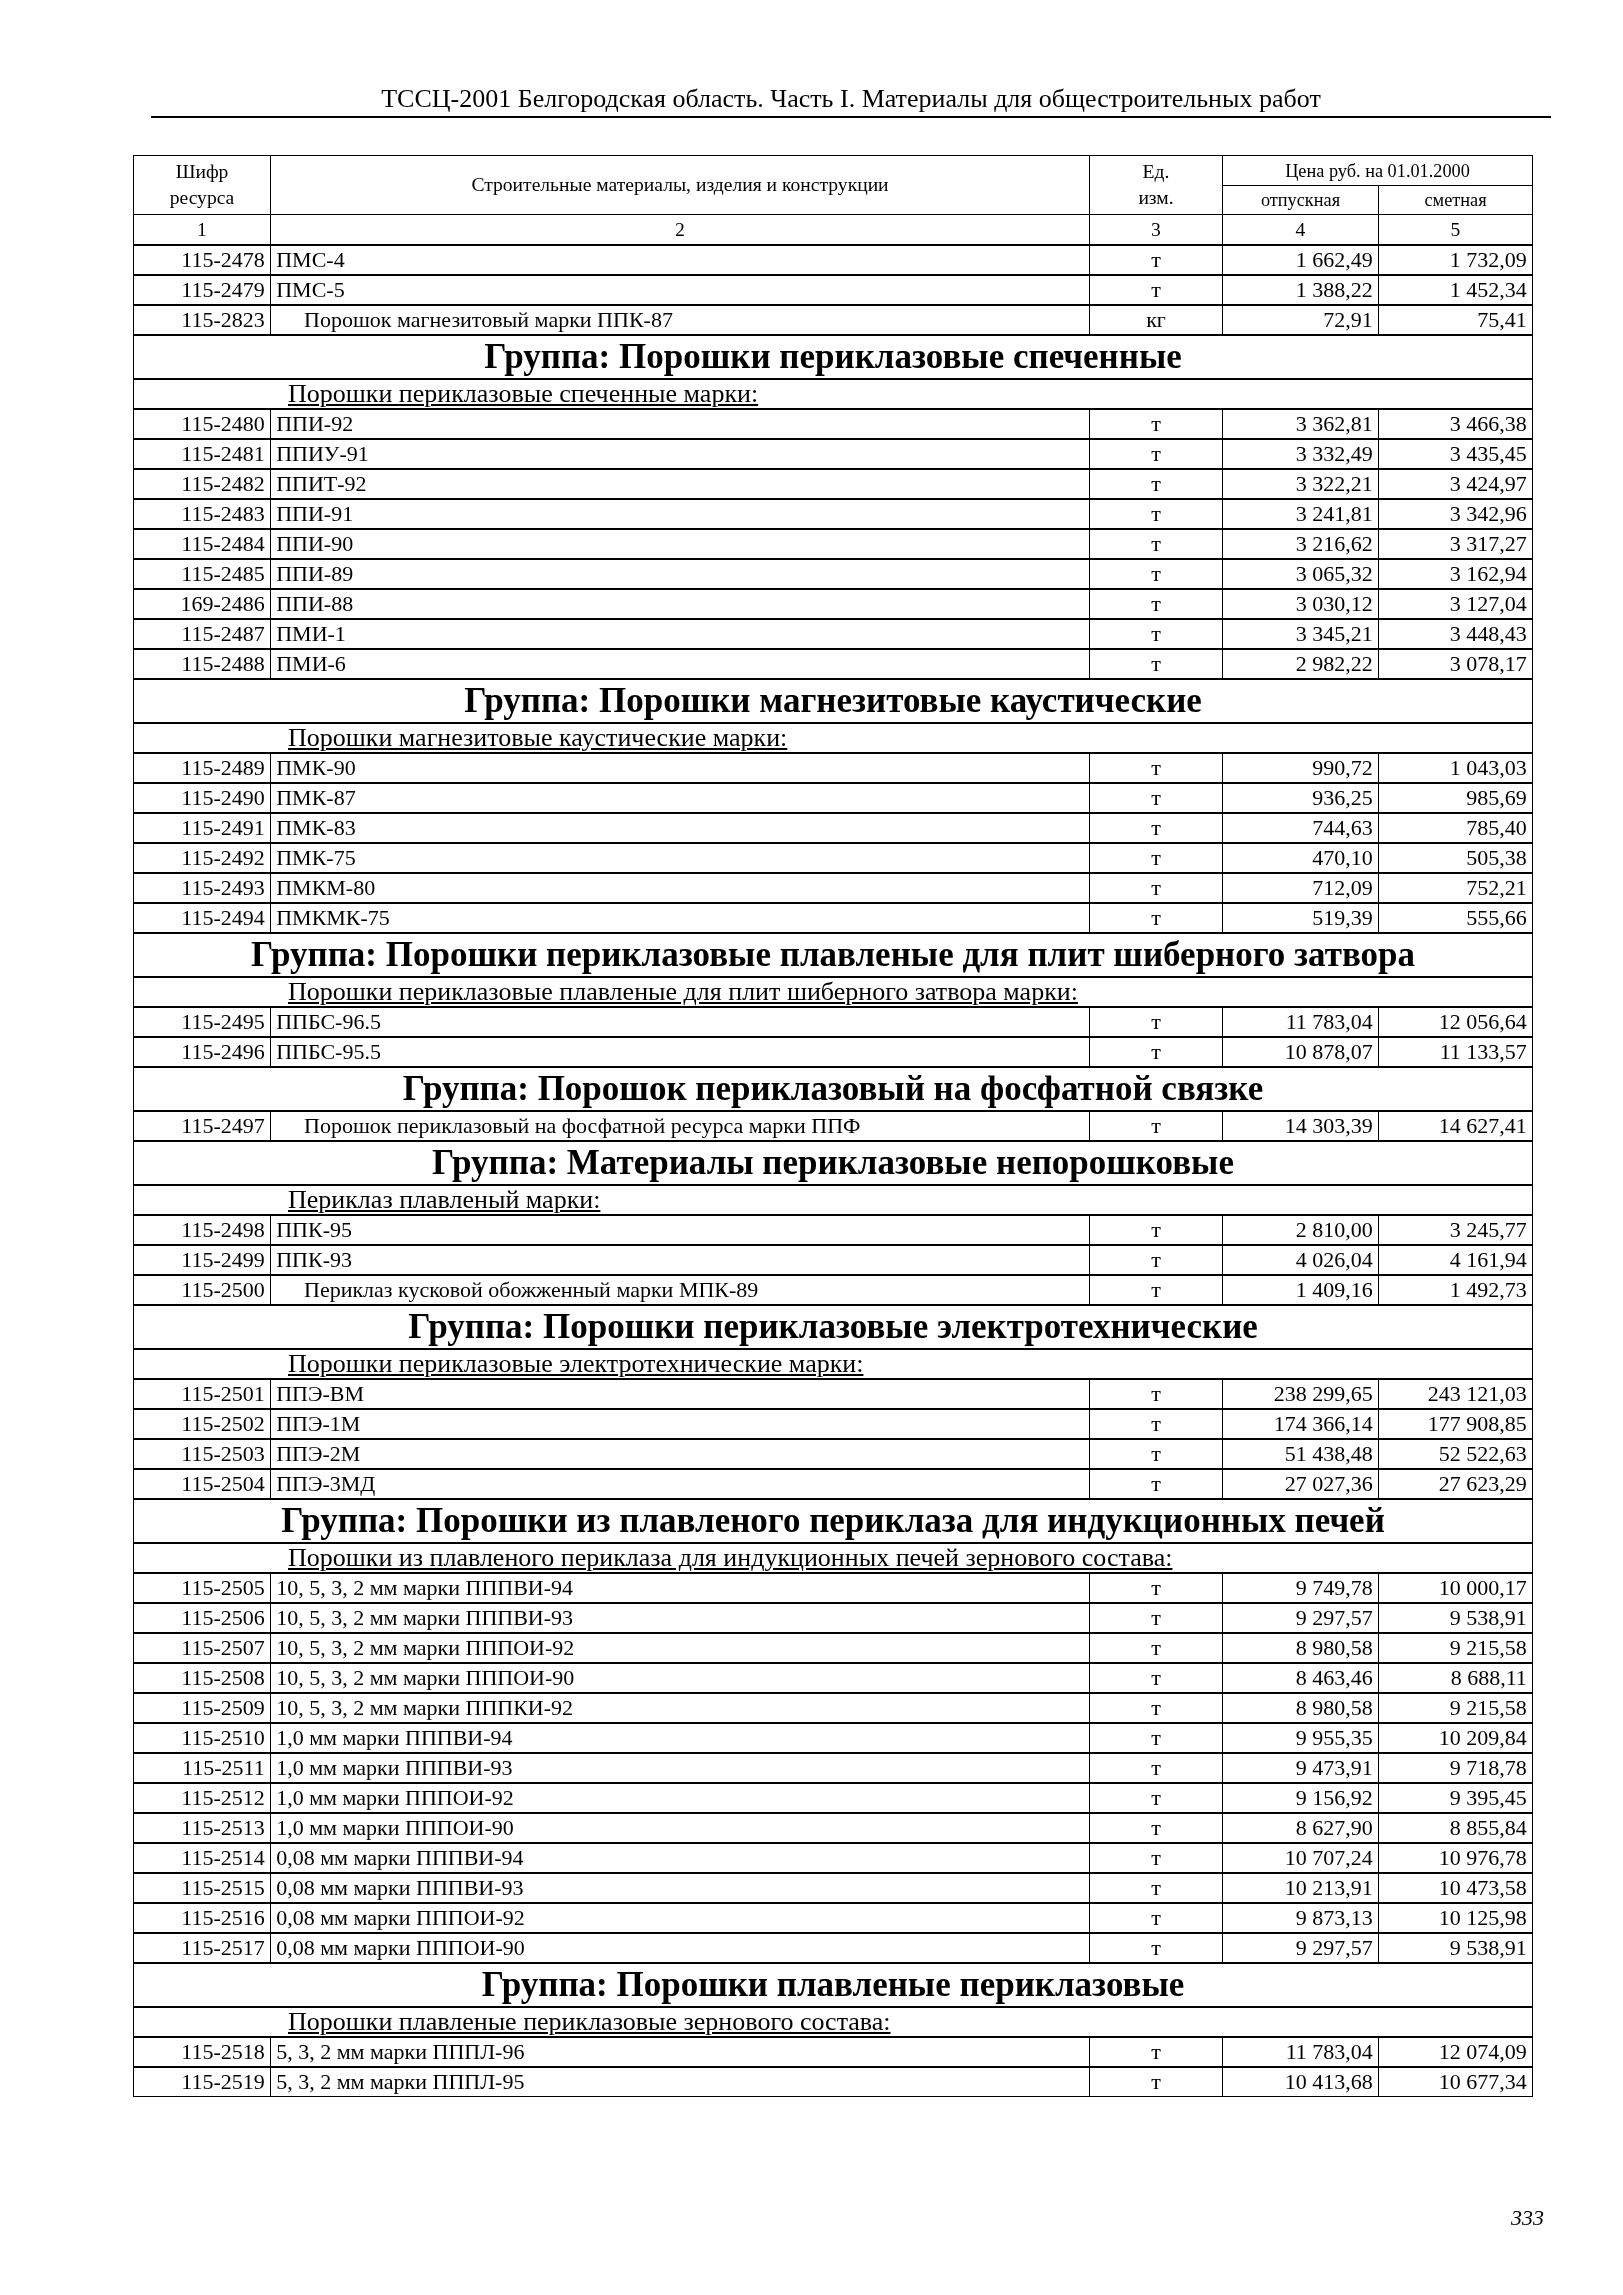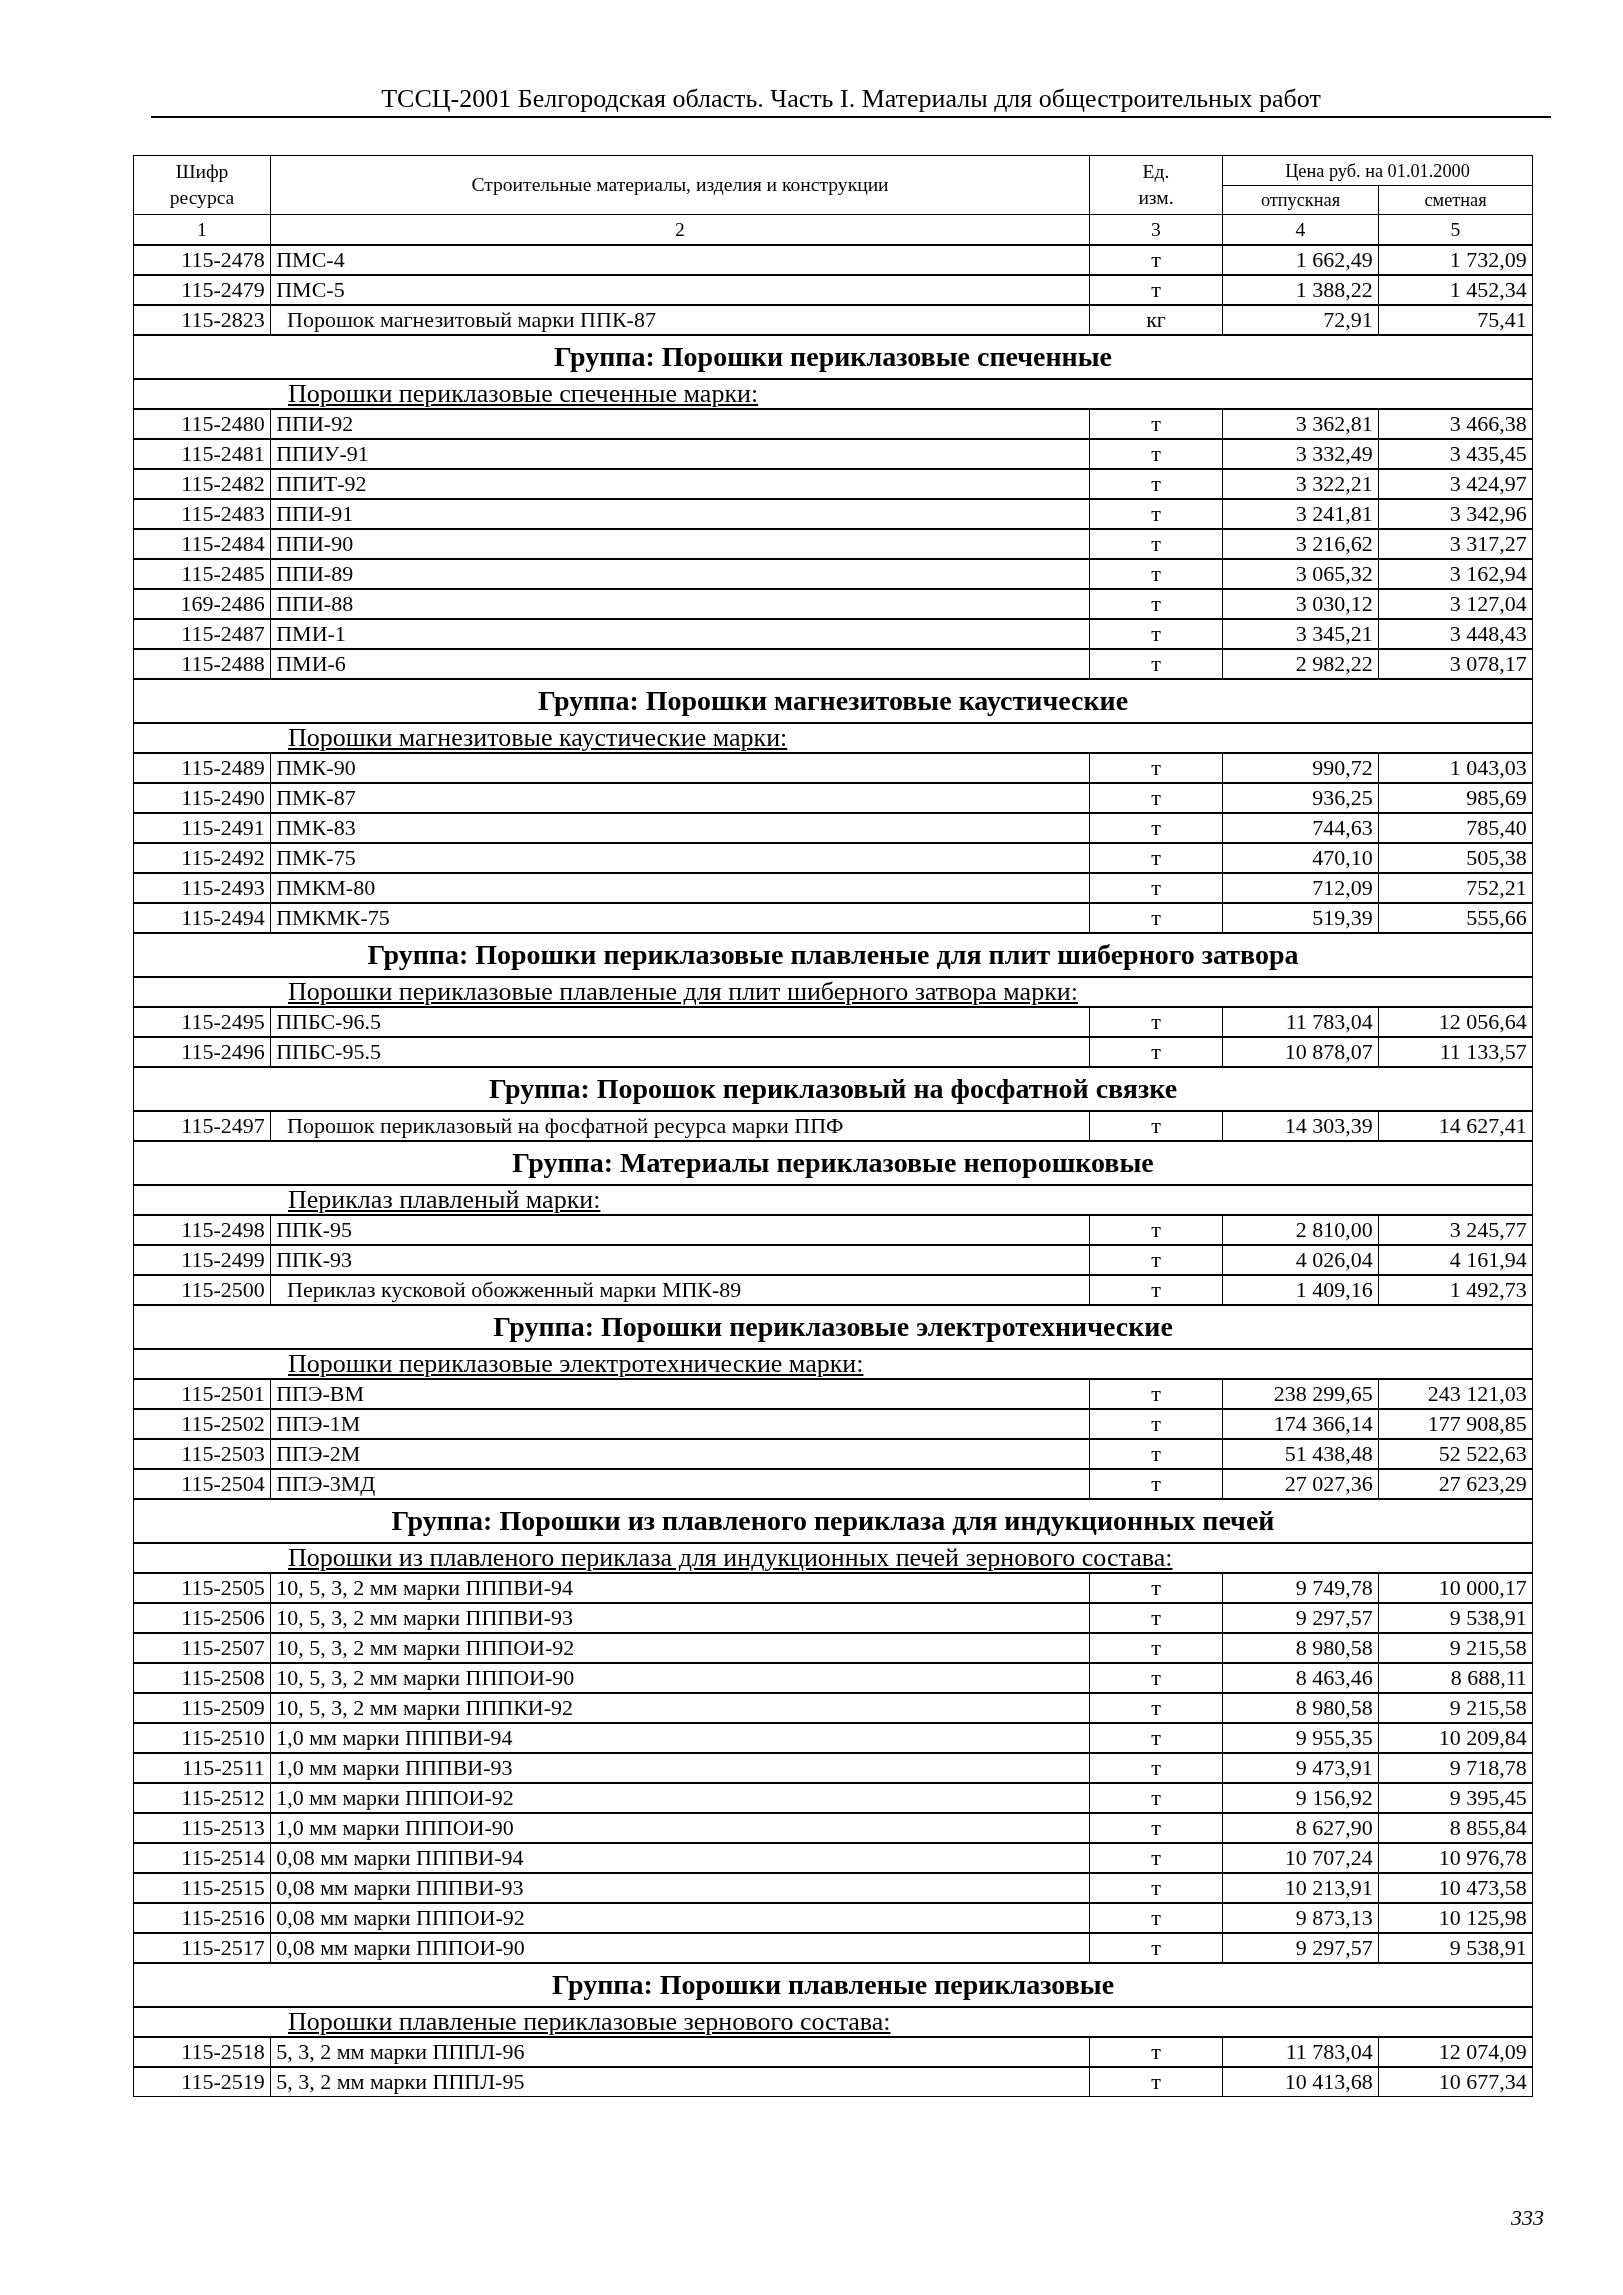--- a/index.html
+++ b/index.html
@@ -10,24 +10,24 @@
   table.main { position: absolute; left: 133px; top: 155px; width: 1400px; border-collapse: collapse; table-layout: fixed; font-size: 22px; }
   table.main td, table.main th { border: 1.3px solid #000; padding: 0 5.2px; font-weight: normal; line-height: 26px; white-space: nowrap; overflow: hidden; }
   table.main tr { height: 30px; }
   col.c1 { width: 137px; } col.c2 { width: 819px; } col.c3 { width: 133px; } col.c4 { width: 156px; } col.c5 { width: 154px; }
   th.hdr { font-size: 19.6px; text-align: center; line-height: 22px; }
   th.hdr-small { font-size: 18.3px; line-height: 23.6px; }
   tr.colnums td { text-align: center; font-size: 19.6px; line-height: 21px; }
   tr.colnums { height: 22px; }
   td.code { text-align: right; padding-left: 6.5px; }
   td.name { padding-left: 59px; }
-  td.name.full { padding-left: 16px; }
+  td.name.full { padding-left: 33px; }
   td.unit { text-align: center; }
   td.num { text-align: right; padding-right: 7.9px; }
-  tr.group td { font-weight: bold; text-align: center; font-size: 28px; height: 42px; line-height: 39px; border-top-width: 2.6px; }
+  tr.group td { font-weight: bold; text-align: center; font-size: 35px; height: 42px; line-height: 39px; border-top-width: 2.6px; }
   tr.subhead td { padding-left: 154px; font-size: 26px; border-top-width: 2.6px; text-decoration: underline; }
   tr.data td { border-top-width: 2px; }
 </style>
 </head>
 <body>
 
 <div class="running-head">ТССЦ-2001 Белгородская область. Часть I. Материалы для общестроительных работ</div>
 <div class="head-rule"></div>
 
 <table class="main">

